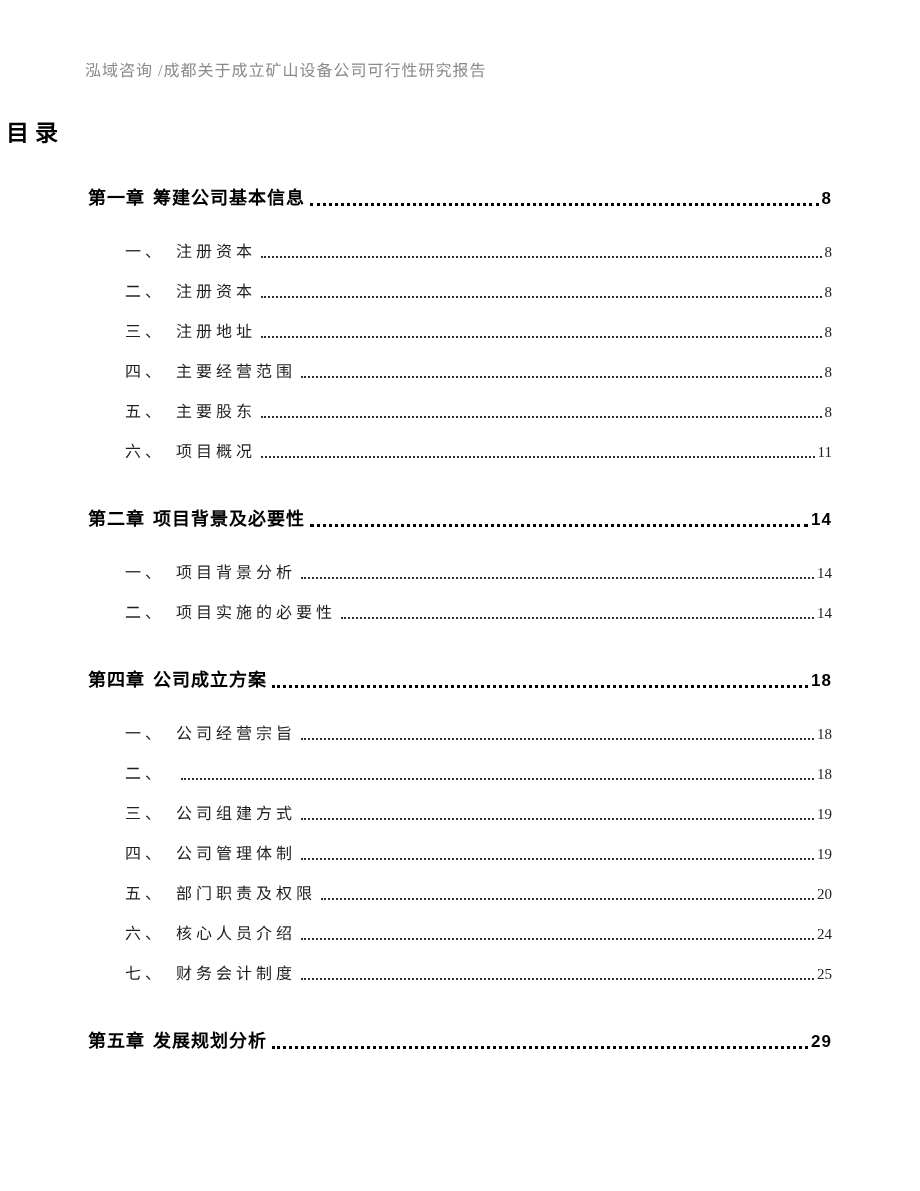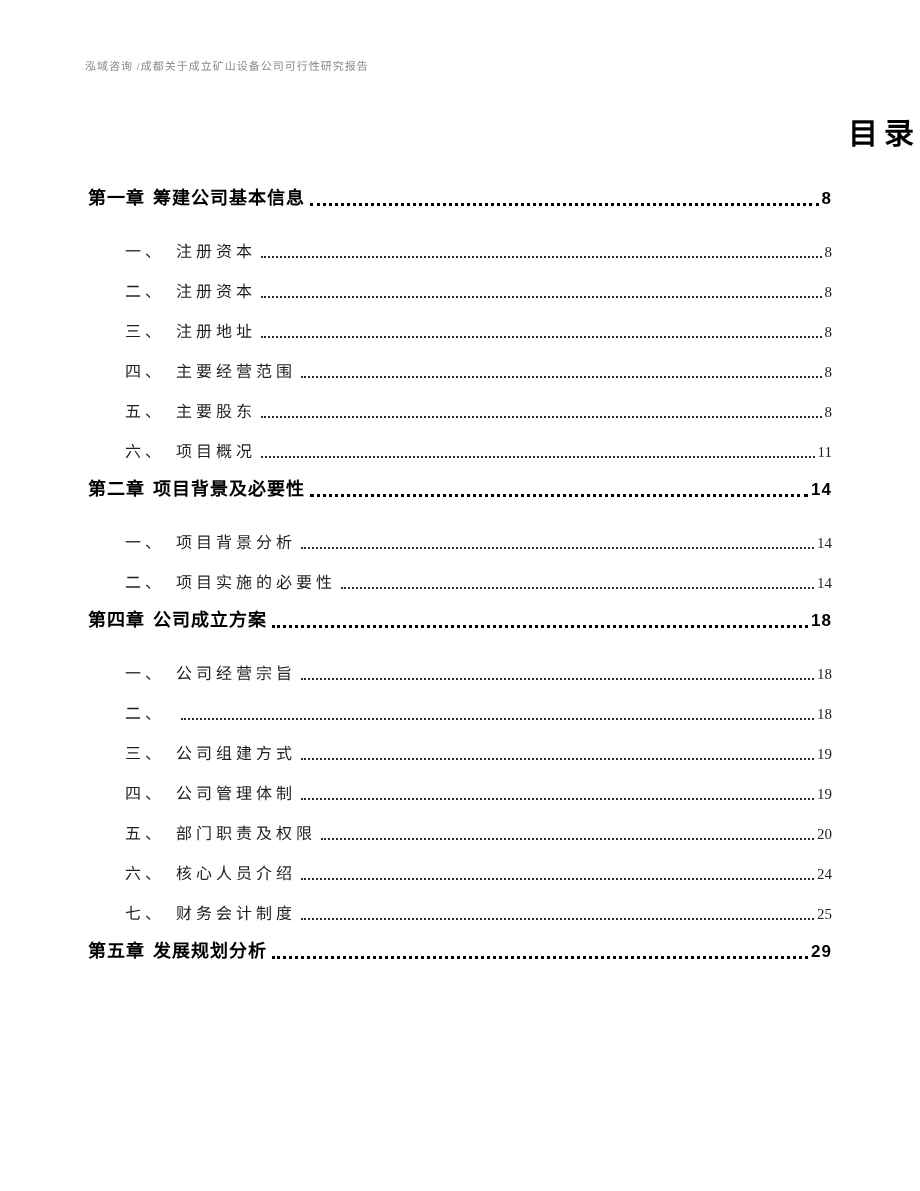--- a/index.html
+++ b/index.html
@@ -21,30 +21,30 @@
   .page {
     position: relative;
     width: 920px;
     height: 1191px;
     background: var(--background);
   }
   .doc-header {
     position: absolute;
     top: 57px;
     left: 85px;
-    font-size: 11px;
+    font-size: 16px;
     letter-spacing: 1px;
     color: var(--header-text);
     white-space: nowrap;
   }
   .doc-title {
     margin: 0;
     padding-top: 116px;
-    text-align: right;
-    font-size: 30px;
+    text-align: left;
+    font-size: 23px;
     line-height: 36px;
     font-weight: bold;
     letter-spacing: 6px;
     text-indent: 6px;
     color: var(--chapter-text);
   }
   .toc {
     margin: 34px 88px 0 88px;
   }
   .toc-row {
@@ -52,21 +52,21 @@
     align-items: flex-end;
     white-space: nowrap;
   }
   .toc-row .dots {
     flex: 1 1 auto;
     min-width: 20px;
     margin: 0 3px 5px 5px;
     border-bottom: 2px dotted #2e2e2e;
   }
   .toc-row.chapter {
-    margin-top: 14px;
+    margin-top: 44px;
     font-family: "Liberation Sans", "DejaVu Sans", sans-serif;
     font-weight: bold;
     font-size: 18px;
     line-height: 25px;
     letter-spacing: 1px;
     color: var(--chapter-text);
   }
   .toc-row.chapter:first-child { margin-top: 16px; }
   .toc-row.chapter .dots { border-bottom: 3px dotted #000; margin-bottom: 5px; }
   .toc-row.chapter .num { margin-right: 8px; }

